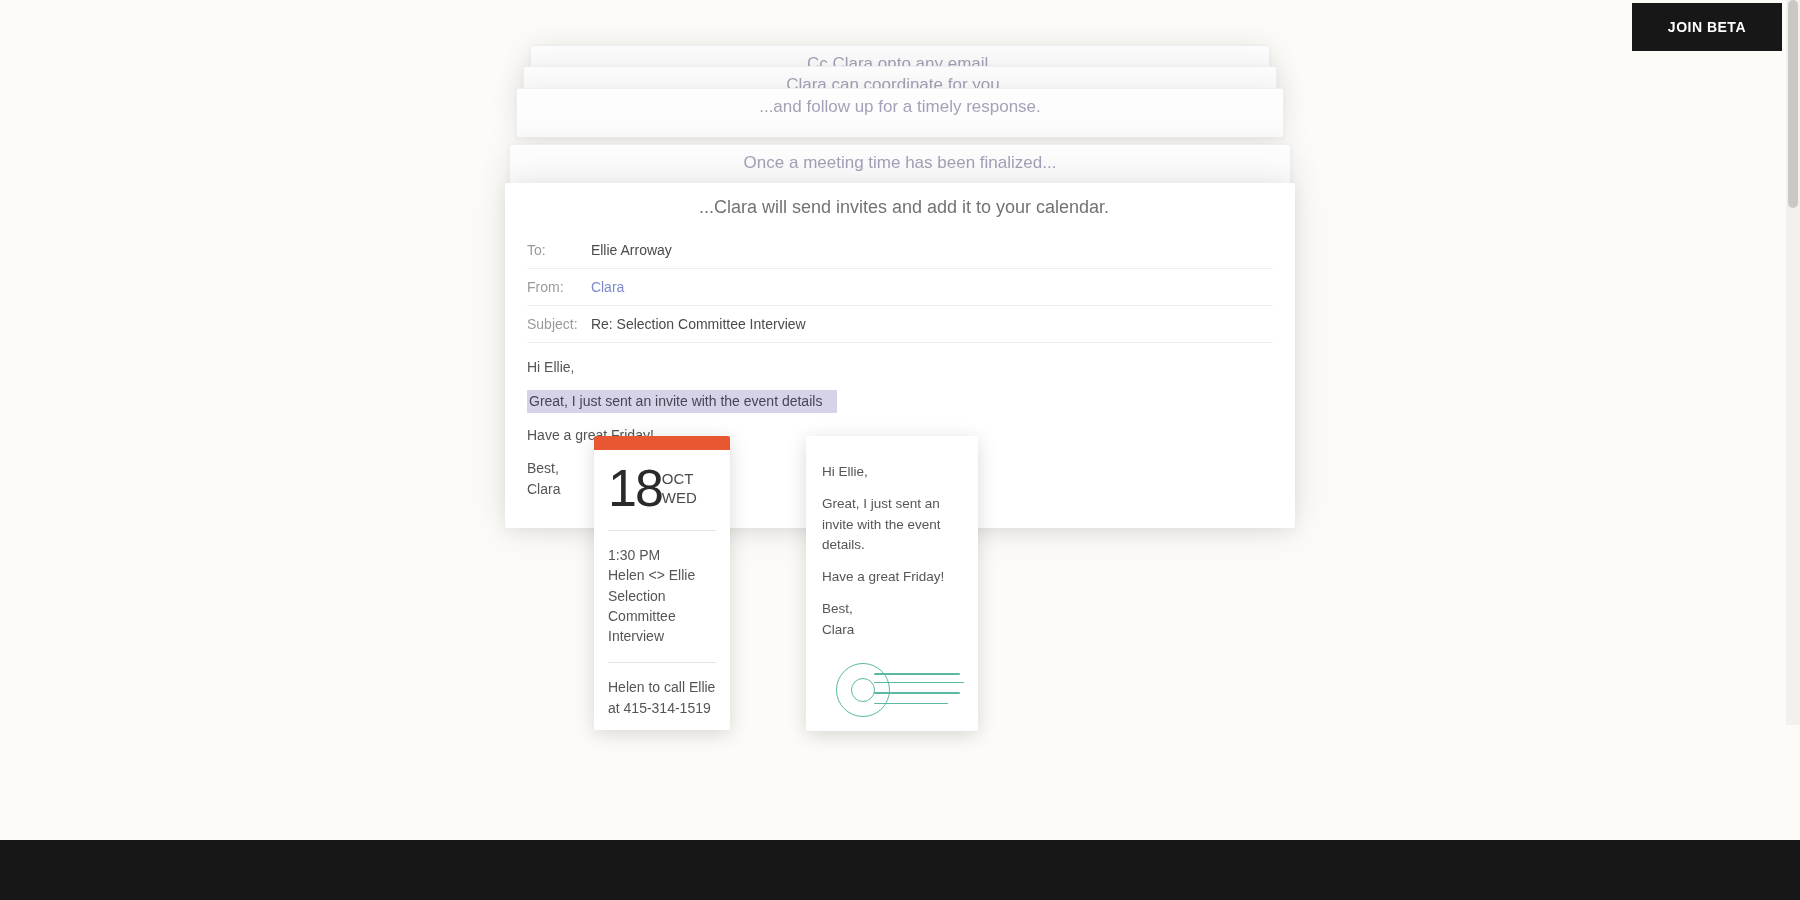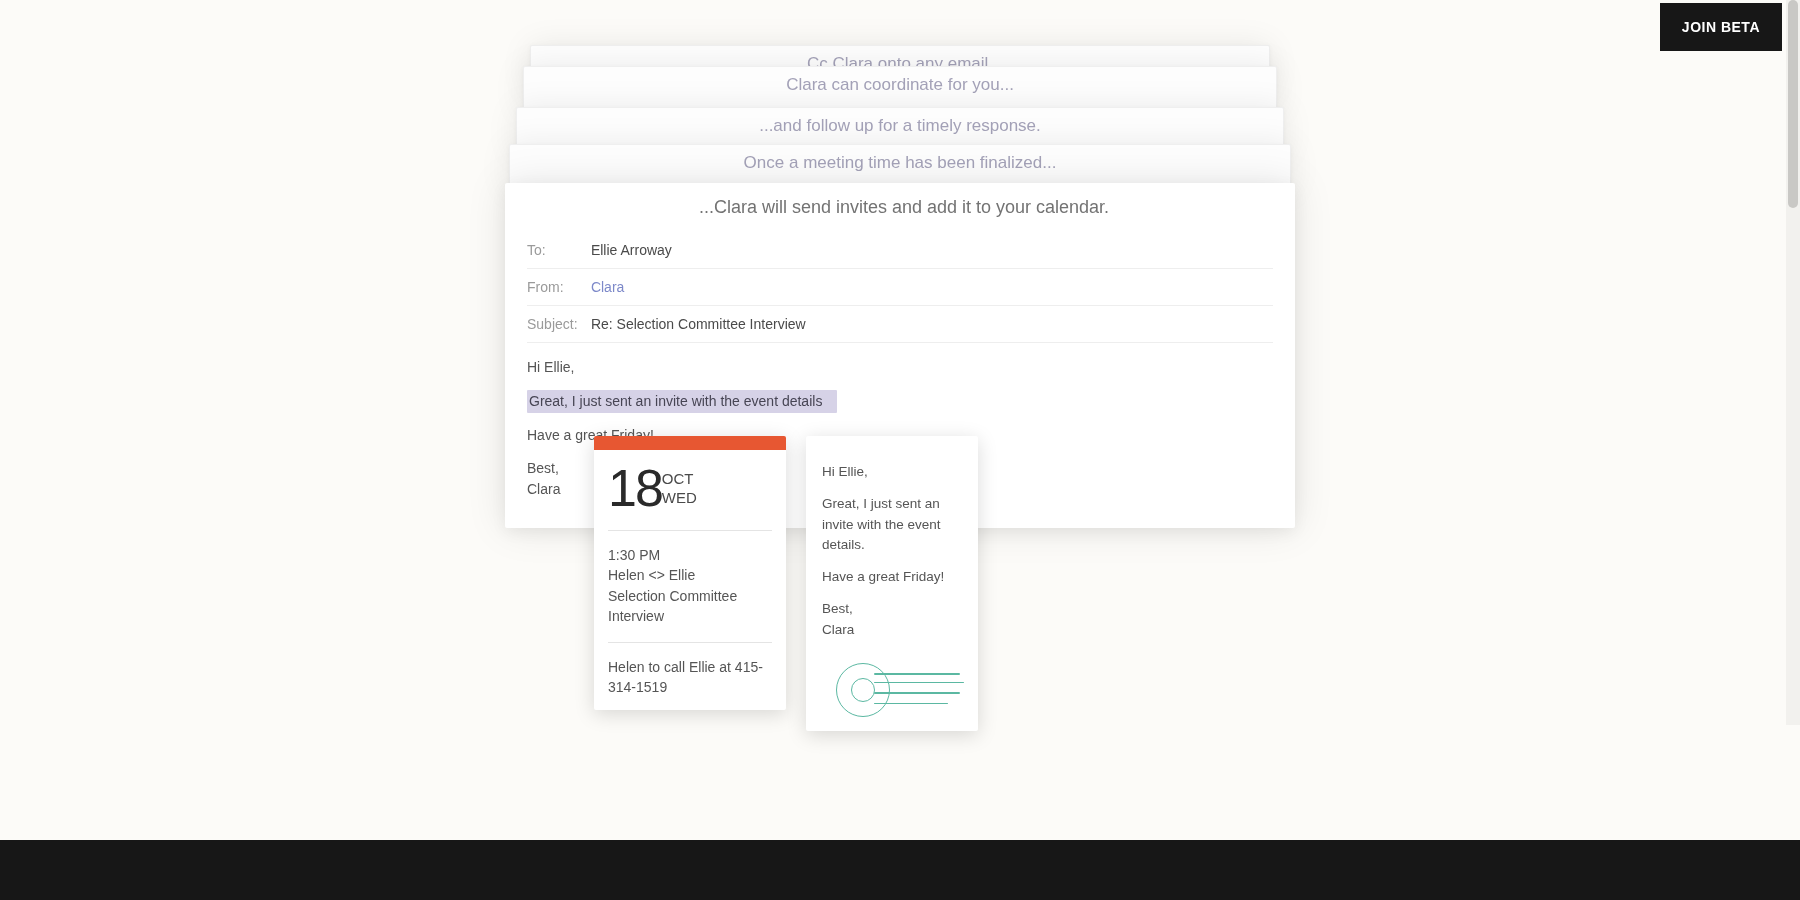--- a/index.html
+++ b/index.html
@@ -7,21 +7,21 @@
   body { background: #fcfbf8; position: relative; }
 
   .join-beta {
     position: absolute;
     top: 3px; right: 18px;
     background: #171717;
     color: #fff;
     font-weight: 700;
     font-size: 14px;
     letter-spacing: 0.5px;
-    padding: 16px 22px;
+    padding: 16px 36px;
     border: none;
     cursor: pointer;
   }
 
   .stack {
     position: absolute;
     left: 50%;
     transform: translateX(-50%);
     top: 0;
     width: 790px;
@@ -35,21 +35,21 @@
     border: 1px solid #efefef;
     border-radius: 2px;
     box-shadow: 0 0 32px rgba(0,0,0,0.08), 0 1px 4px rgba(0,0,0,0.04);
     text-align: center;
     color: #a4a2b8;
     font-size: 17px;
     padding-top: 8px;
   }
   .step-1 { top: 45px;  width: 740px; height: 48px; }
   .step-2 { top: 66px;  width: 754px; height: 48px; }
-  .step-3 { top: 107px; width: 768px; height: 50px; }
+  .step-3 { top: 88px; width: 768px; height: 50px; }
   .step-4 { top: 144px; width: 782px; height: 48px; }
 
   .email-card {
     position: absolute;
     top: 183px;
     left: 50%;
     transform: translateX(-50%);
     width: 790px;
     background: #fff;
     border-radius: 2px;
@@ -79,21 +79,21 @@
     display: inline-block;
     padding: 1px 15px 1px 2px;
     border-radius: 1px;
     color: #474554;
   }
 
   .calendar-card {
     position: absolute;
     top: 436px;
     left: 594px;
-    width: 192px;
+    width: 136px;
     background: #fff;
     box-shadow: 0 4px 20px rgba(0,0,0,0.15);
     border-radius: 2px;
     overflow: hidden;
     font-size: 14px;
     color: #555;
   }
   .cal-top { height: 14px; background: #e75732; }
   .cal-date-row { display: flex; align-items: center; padding: 12px 14px 12px; }
   .cal-day {

